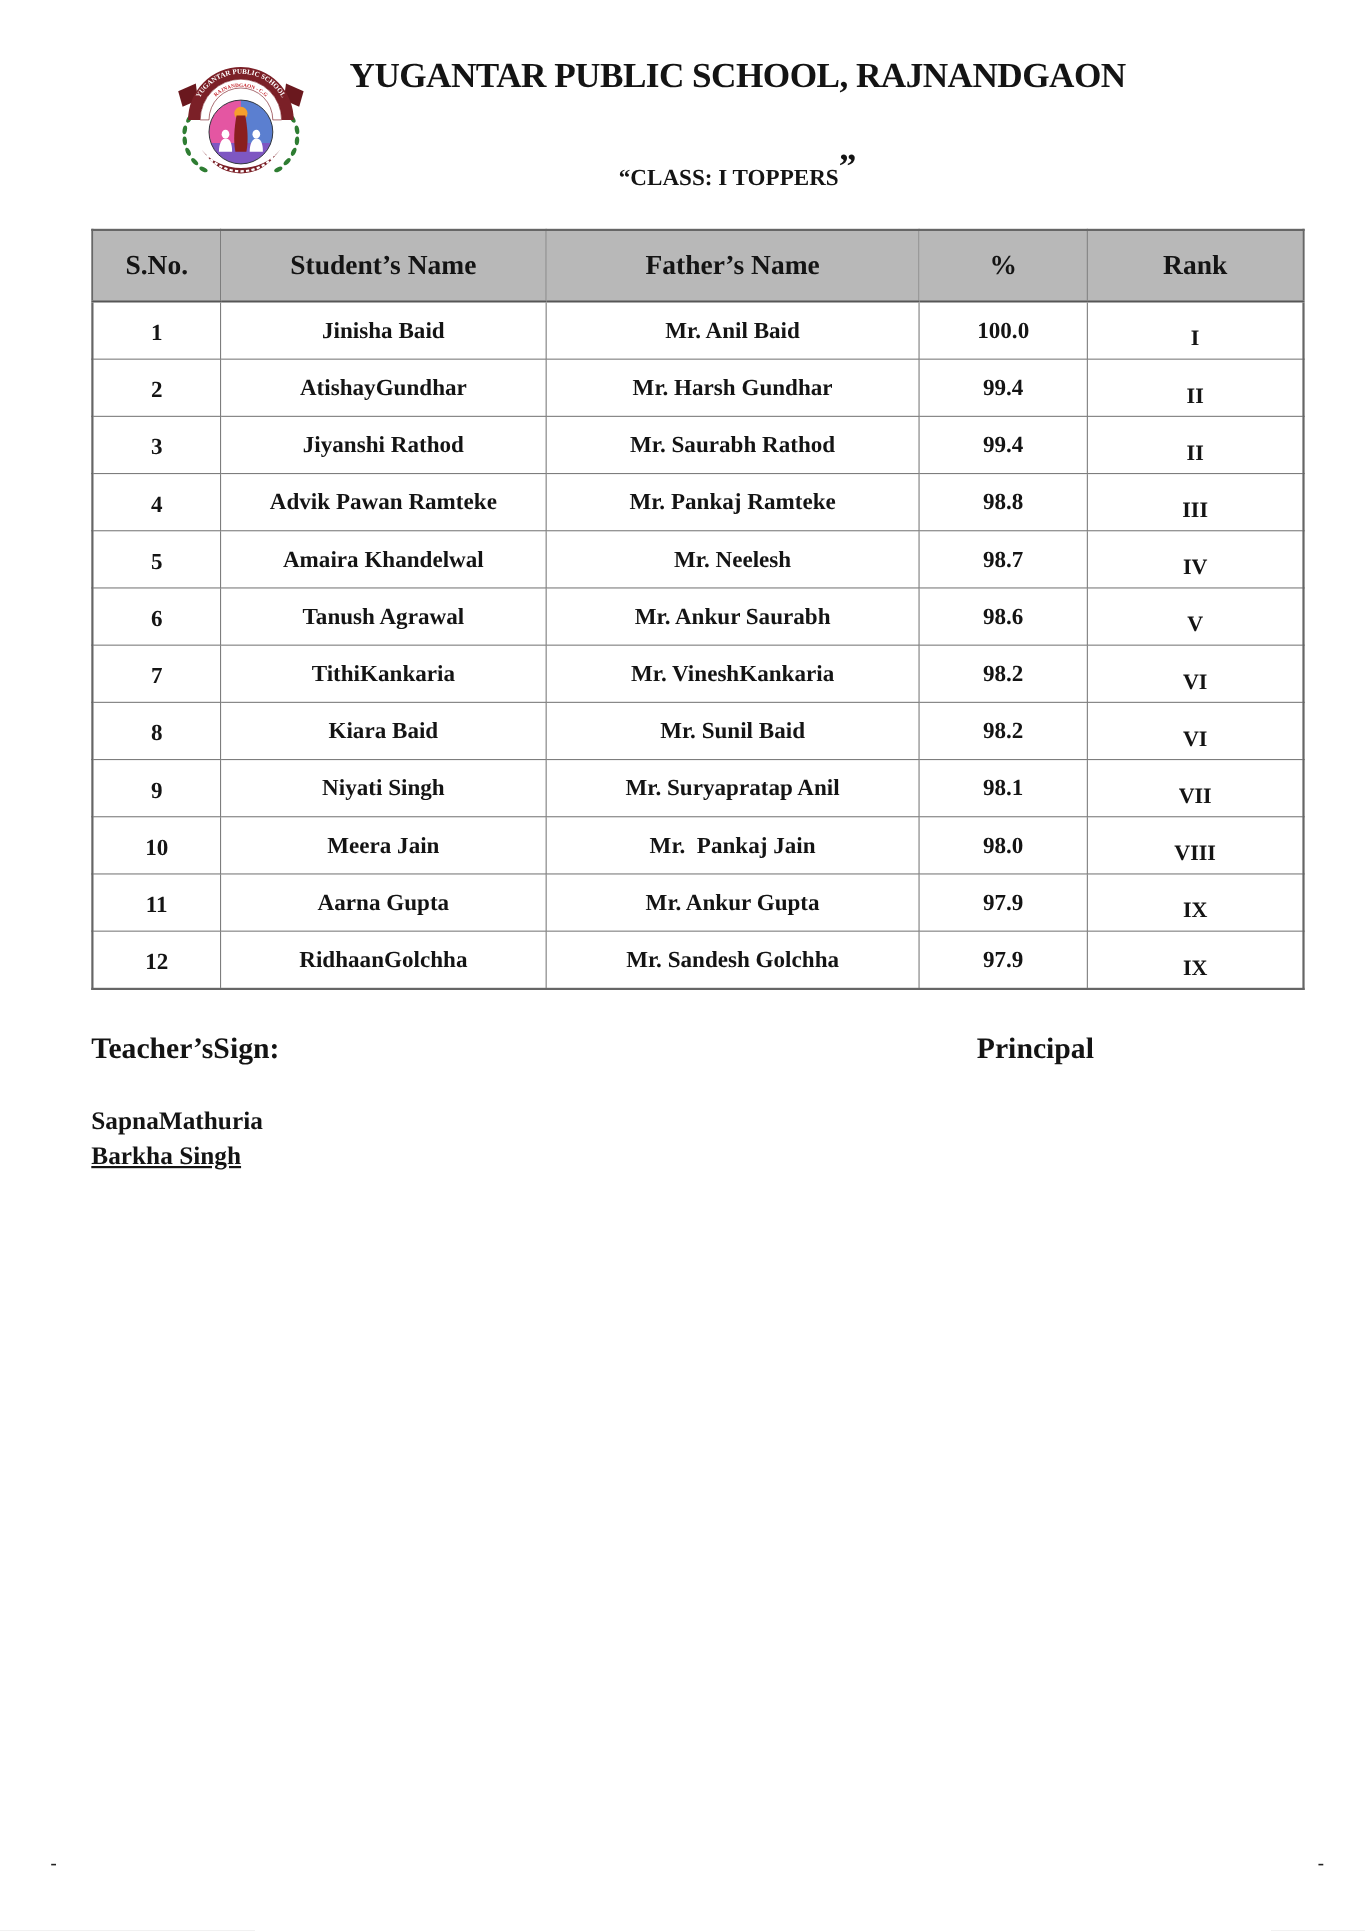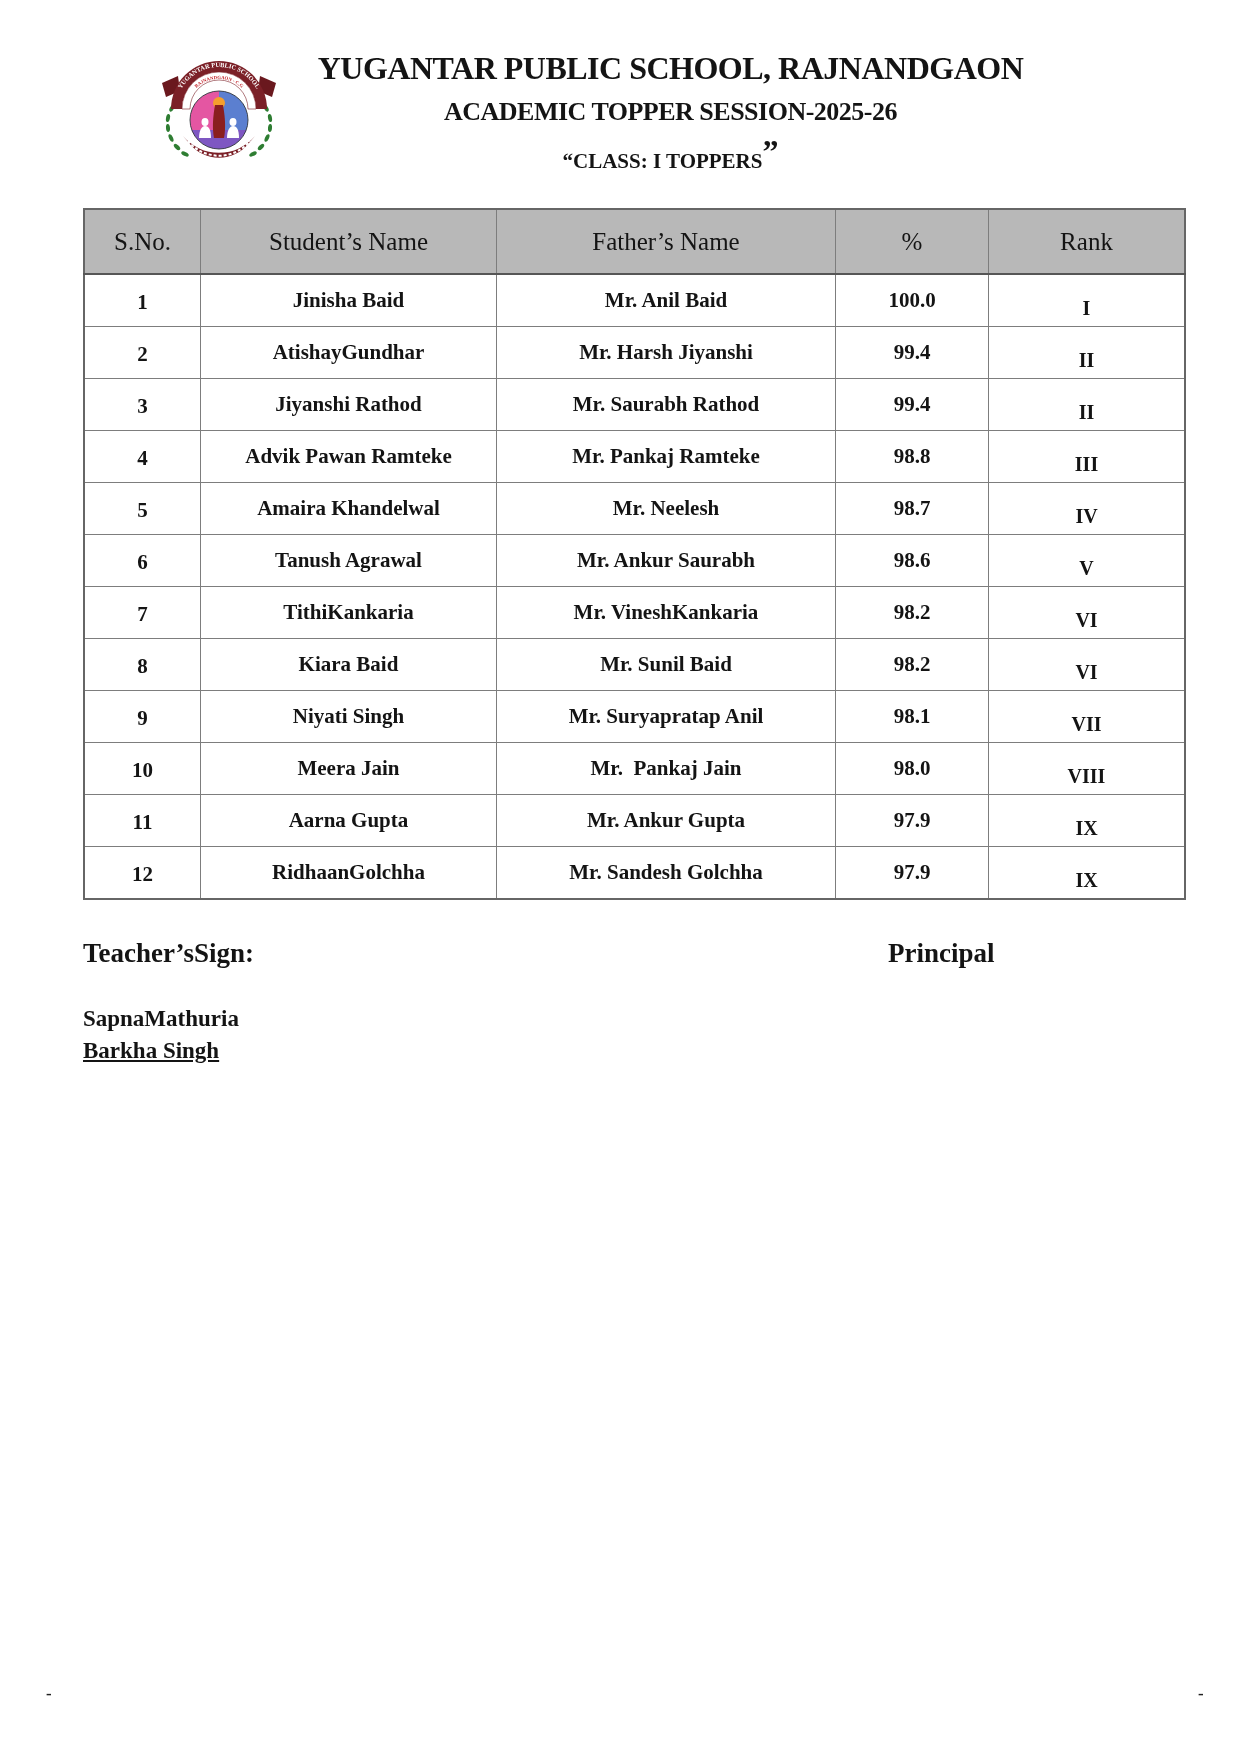--- a/index.html
+++ b/index.html
@@ -73,21 +73,21 @@
   table.toppers th, table.toppers td {
     border: 1.6px solid #7d7d7d;
     text-align: center;
     white-space: pre;
     overflow: hidden;
   }
   table.toppers th {
     height: 61px;
     background: #b8b8b8;
     font-size: 25px;
-    font-weight: normal;
+    font-weight: bold;
     border-bottom: 2px solid #565656;
   }
   table.toppers td {
     height: 44px;
     font-size: 21px;
     font-weight: bold;
     vertical-align: middle;
   }
   .col-sno    { width: 113px; }
   .col-student{ width: 293px; }
@@ -200,21 +200,20 @@
         <path d="M70,92 C70,84 73,80 76,80 C80,80 82,84 82,92 Z" fill="#ffffff"></path>
       </g>
       <circle cx="62" cy="74" r="29" fill="none" stroke="#30353c" stroke-width="0.9"></circle>
 
       <path d="M26,90 A47,47 0 0 0 98,90 L92,97 A38,38 0 0 1 32,97 Z" fill="#7b2027"></path>
       <path d="M31,95 A40,40 0 0 0 93,95" fill="none" stroke="#ffffff" stroke-width="2" stroke-dasharray="3 2"></path>
     </svg>
   </div>
 
   <div class="school-name">YUGANTAR PUBLIC SCHOOL, RAJNANDGAON</div>
-  <div class="doc-title">ACADEMIC TOPPER SESSION-2025-26</div>
   <div class="class-line"><span>“</span><span>CLASS: I TOPPERS</span><span class="big-quote">”</span></div>
 
   <table class="toppers">
     <thead>
       <tr>
         <th class="col-sno">S.No.</th>
         <th class="col-student">Student’s Name</th>
         <th class="col-father">Father’s Name</th>
         <th class="col-percent">%</th>
         <th class="col-rank">Rank</th>
@@ -224,21 +223,21 @@
         <tr>
           <td class="col-sno cell-sno">1</td>
           <td class="col-student cell-student">Jinisha Baid</td>
           <td class="col-father cell-father">Mr. Anil Baid</td>
           <td class="col-percent cell-percent">100.0</td>
           <td class="col-rank cell-rank">I</td>
         </tr>
         <tr>
           <td class="col-sno cell-sno">2</td>
           <td class="col-student cell-student">AtishayGundhar</td>
-          <td class="col-father cell-father">Mr. Harsh Jiyanshi</td>
+          <td class="col-father cell-father">Mr. Harsh Gundhar</td>
           <td class="col-percent cell-percent">99.4</td>
           <td class="col-rank cell-rank">II</td>
         </tr>
         <tr>
           <td class="col-sno cell-sno">3</td>
           <td class="col-student cell-student">Jiyanshi Rathod</td>
           <td class="col-father cell-father">Mr. Saurabh Rathod</td>
           <td class="col-percent cell-percent">99.4</td>
           <td class="col-rank cell-rank">II</td>
         </tr>

